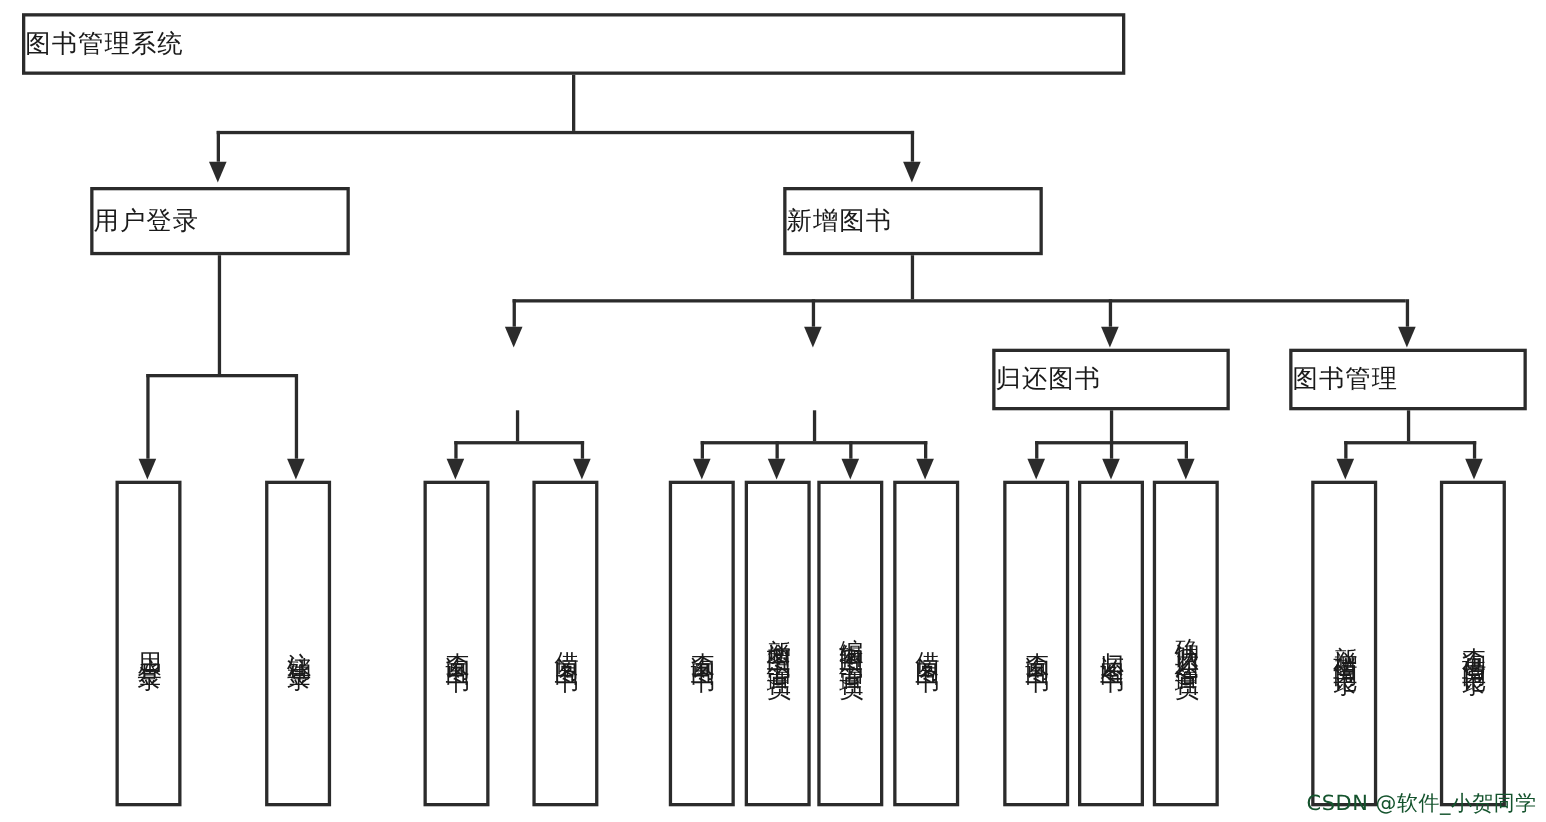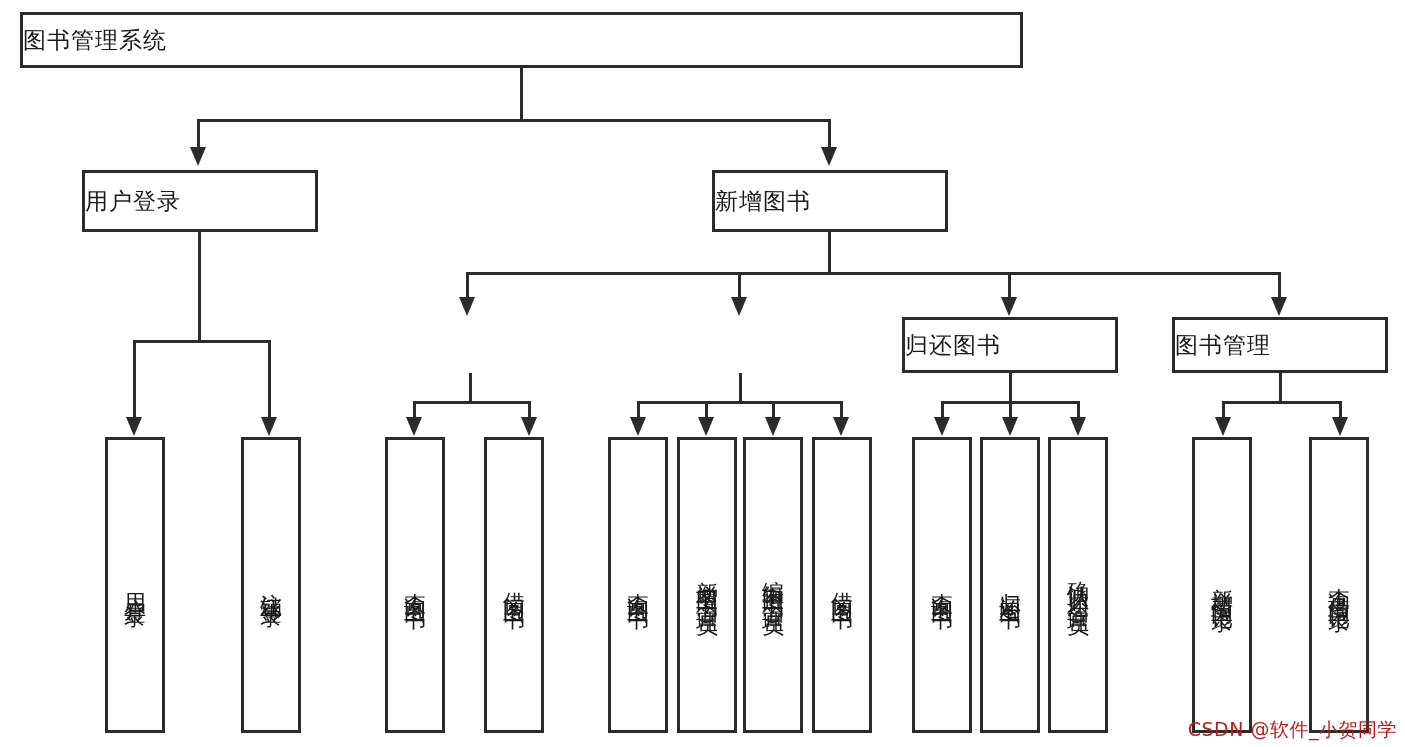--- a/index.html
+++ b/index.html
@@ -63,21 +63,21 @@
     border-left: 8px solid transparent;
     border-right: 8px solid transparent;
     border-top: 19px solid #2b2b2b;
   }
   
   #watermark {
     position: absolute;
     right: 8px;
     bottom: 4px;
     font-size: 19px;
-    color: #b91c1c;
+    color: #14532d;
     letter-spacing: 0.5px;
     white-space: nowrap;
     font-family: "DejaVu Sans", "Liberation Sans", sans-serif;
   }
 </style>
 </head>
 <body>
 
 <div id="canvas">
 

